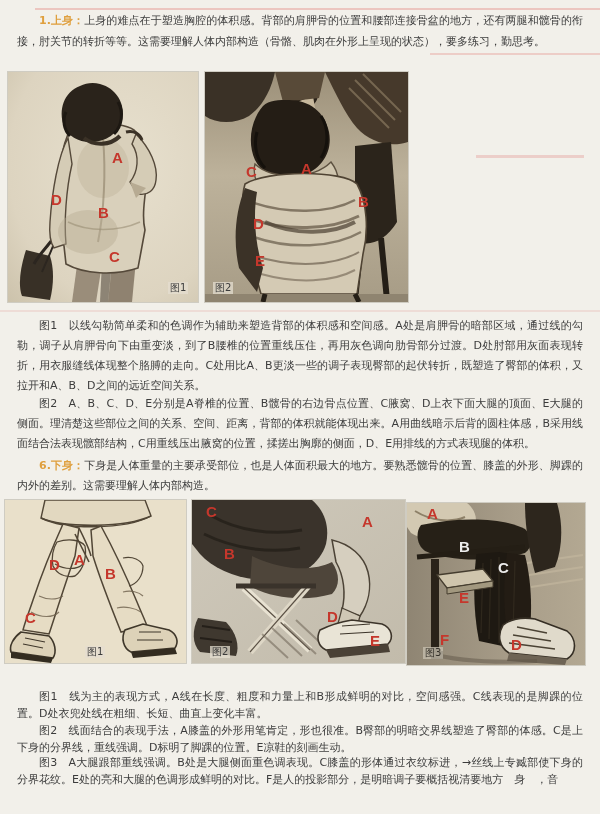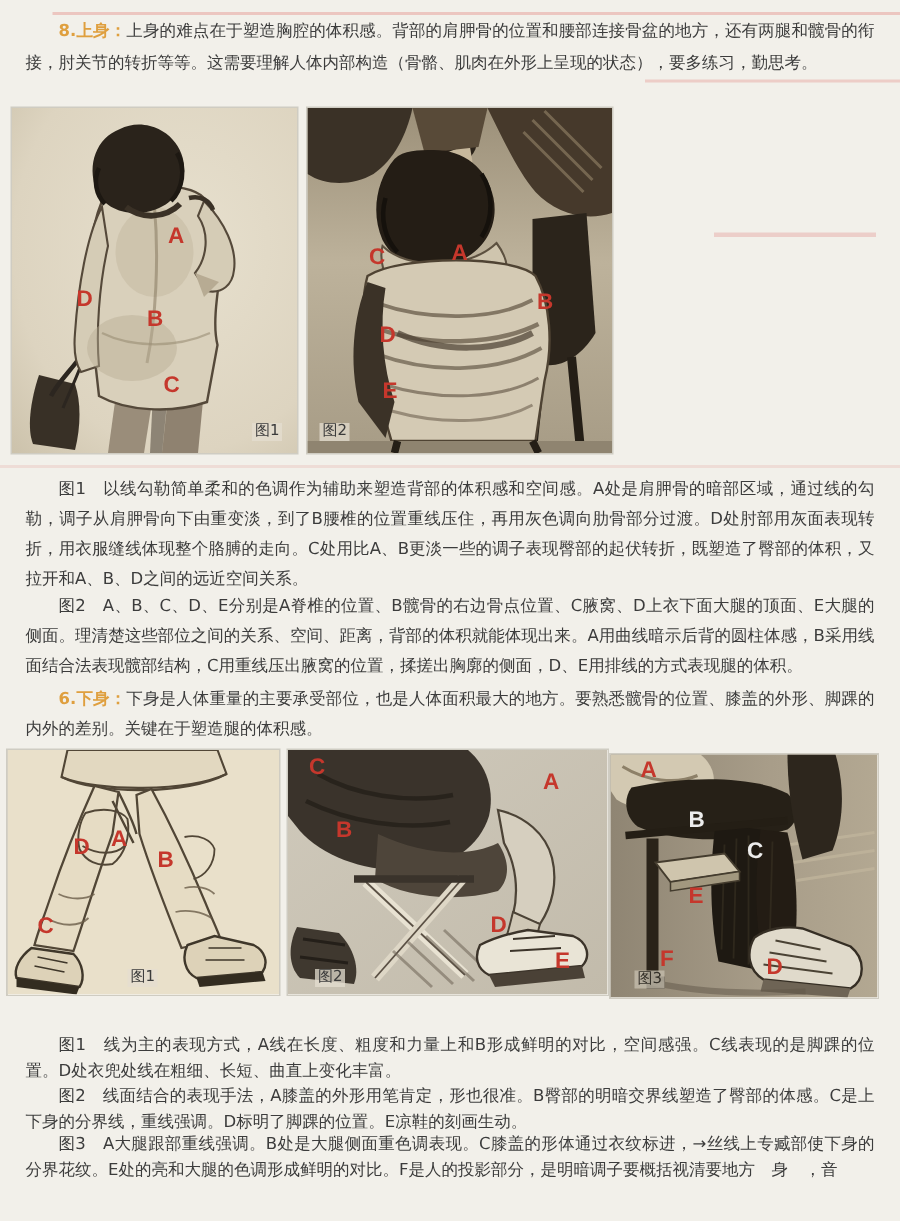--- a/index.html
+++ b/index.html
@@ -50,21 +50,21 @@
 <body>
 
 <div class="page">
 
   <div class="artifact art1"></div>
   <div class="artifact art2"></div>
   <div class="artifact art3"></div>
   <div class="artifact art4"></div>
 
   <p class="para top-para">
-    <span class="sec-head">8.上身：</span><span>上身的难点在于塑造胸腔的体积感。背部的肩胛骨的位置和腰部连接骨盆的地方，还有两腿和髋骨的衔接，肘关节的转折等等。这需要理解人体内部构造（骨骼、肌肉在外形上呈现的状态），要多练习，勤思考。</span>
+    <span class="sec-head">1.上身：</span><span>上身的难点在于塑造胸腔的体积感。背部的肩胛骨的位置和腰部连接骨盆的地方，还有两腿和髋骨的衔接，肘关节的转折等等。这需要理解人体内部构造（骨骼、肌肉在外形上呈现的状态），要多练习，勤思考。</span>
   </p>
 
   <div class="fig fig-u1">
     <svg viewBox="0 0 190 230" width="190" height="230">
       <defs>
         <radialGradient id="gu1" cx="60%" cy="40%" r="85%">
           <stop offset="0%" stop-color="#e7e0ce"></stop>
             <stop offset="70%" stop-color="#ddd4c0"></stop>
             <stop offset="100%" stop-color="#ccc2ab"></stop>
         </radialGradient>
@@ -134,21 +134,21 @@
     <span class="ltr" style="left:153px;top:122px">B</span>
     <span class="ltr" style="left:48px;top:144px">D</span>
     <span class="ltr" style="left:50px;top:181px">E</span>
     <span class="figlabel" style="left:8px;top:210px">图2</span>
   </div>
 
   <p class="para p-mid1">图1　以线勾勒简单柔和的色调作为辅助来塑造背部的体积感和空间感。A处是肩胛骨的暗部区域，通过线的勾勒，调子从肩胛骨向下由重变淡，到了B腰椎的位置重线压住，再用灰色调向肋骨部分过渡。D处肘部用灰面表现转折，用衣服缝线体现整个胳膊的走向。C处用比A、B更淡一些的调子表现臀部的起伏转折，既塑造了臀部的体积，又拉开和A、B、D之间的远近空间关系。</p>
   <p class="para p-mid2">图2　A、B、C、D、E分别是A脊椎的位置、B髋骨的右边骨点位置、C腋窝、D上衣下面大腿的顶面、E大腿的侧面。理清楚这些部位之间的关系、空间、距离，背部的体积就能体现出来。A用曲线暗示后背的圆柱体感，B采用线面结合法表现髋部结构，C用重线压出腋窝的位置，揉搓出胸廓的侧面，D、E用排线的方式表现腿的体积。</p>
 
   <p class="para p-low-intro">
-    <span class="sec-head">6.下身：</span><span>下身是人体重量的主要承受部位，也是人体面积最大的地方。要熟悉髋骨的位置、膝盖的外形、脚踝的内外的差别。关键在于塑造腿的体积感。</span>
+    <span class="sec-head">6.下身：</span><span>下身是人体重量的主要承受部位，也是人体面积最大的地方。要熟悉髋骨的位置、膝盖的外形、脚踝的内外的差别。这需要理解人体内部构造。</span>
   </p>
 
   <div class="fig fig-l1">
     <svg viewBox="0 0 181 163" width="181" height="163">
       <rect width="181" height="163" fill="#e9e0ca"></rect>
       <path d="M40,0 L140,0 L146,16 C120,28 60,28 36,18 Z" fill="#e2d8c0" stroke="#514636" stroke-width="1.4"></path>
       <path d="M36,18 C60,30 120,30 146,16" stroke="#514636" stroke-width="1.4" fill="none"></path>
       <path d="M58,24 C48,46 36,76 28,100 C24,112 20,122 18,130 L44,134 C50,116 60,84 70,56 L74,28 Z" fill="#e6dcc4" stroke="#514636" stroke-width="1.5"></path>
       <path d="M52,42 C64,38 76,40 80,46 C82,58 78,70 70,76 C60,78 52,74 48,66 C46,58 48,48 52,42 Z" fill="none" stroke="#514636" stroke-width="1.3"></path>
       <path d="M50,64 C60,70 72,70 78,64" stroke="#514636" stroke-width="1.2" fill="none"></path>

